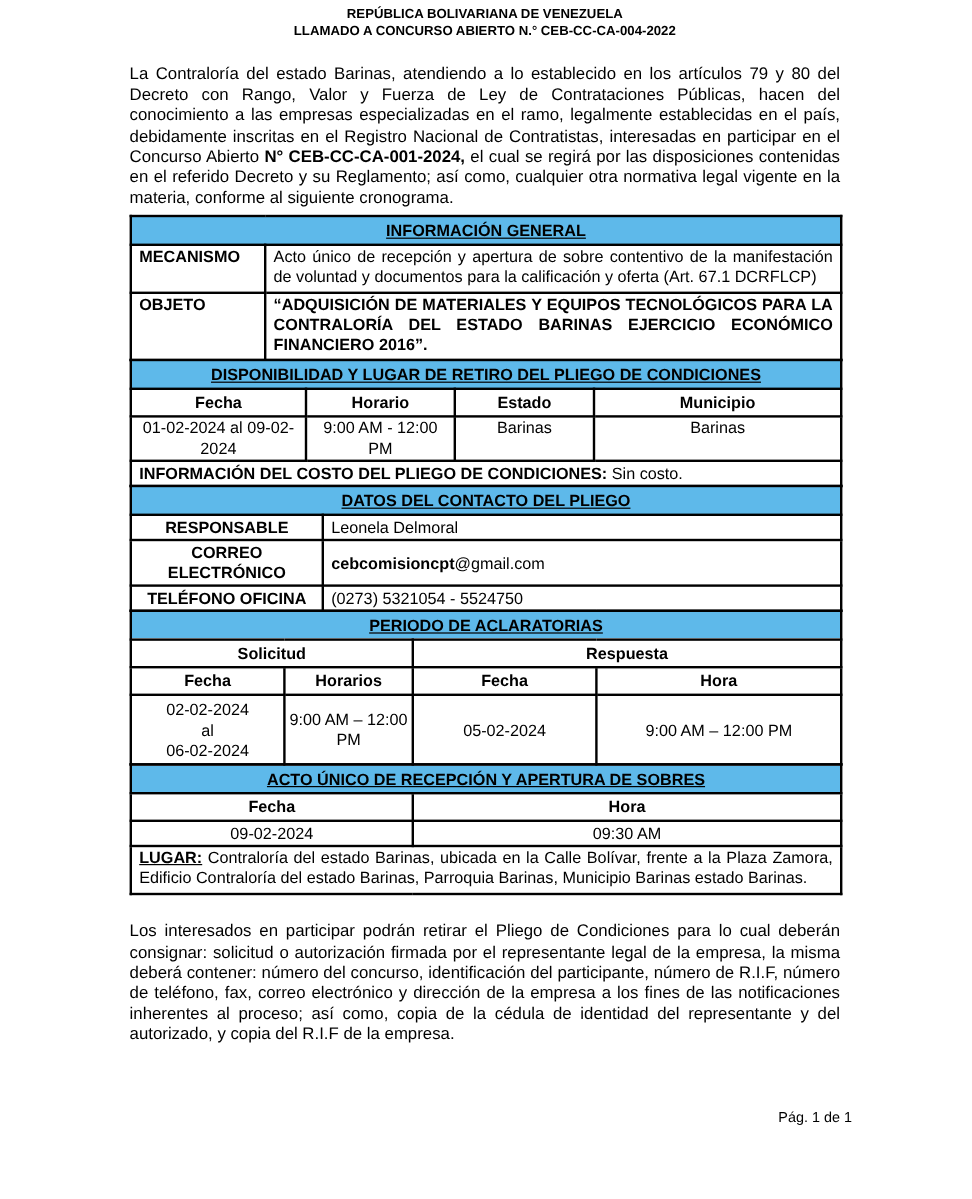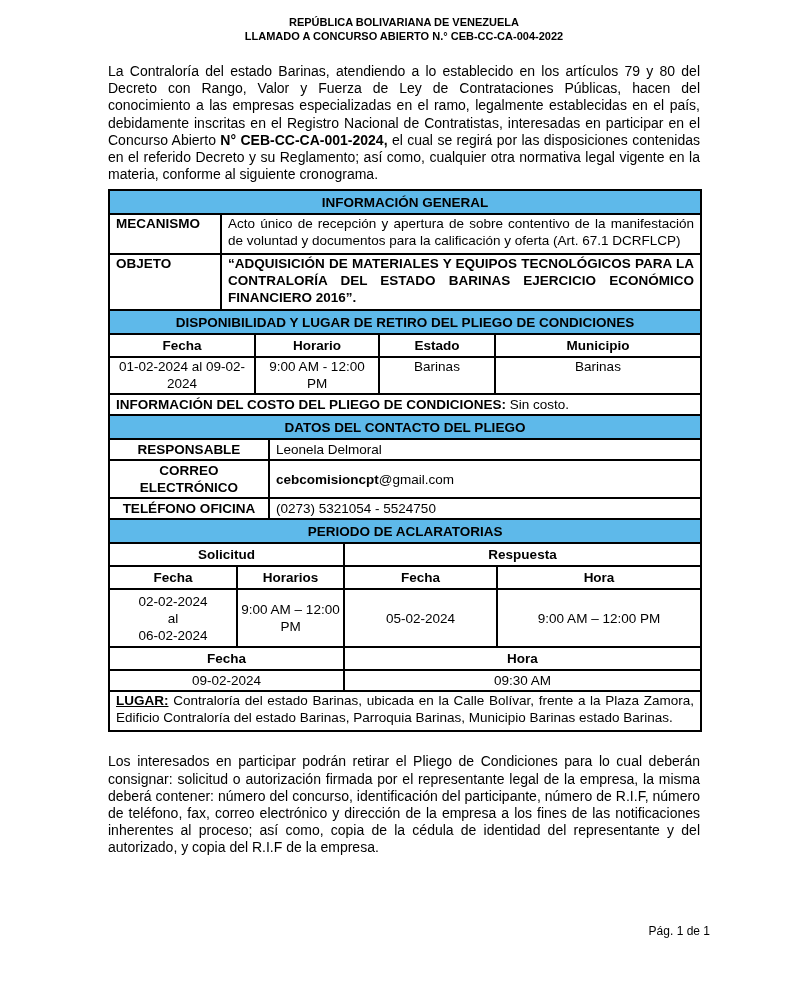--- a/index.html
+++ b/index.html
@@ -10,21 +10,21 @@
     font-family: "Liberation Sans", sans-serif;
     position: relative;
     overflow: hidden;
   }
   .doc {
     position: absolute;
     left: 108px; top: 0;
     width: 592px;
   }
   .doc-header {
-    margin-top: 16px;
+    margin-top: 6px;
     text-align: center;
     font-weight: bold;
     font-size: 11px;
     line-height: 13.5px;
   }
   .para {
     margin: 20px 0 6px 0;
     font-size: 14px;
     line-height: 17.2px;
     text-align: justify;
@@ -44,20 +44,21 @@
     line-height: 17px;
     vertical-align: middle;
     overflow: hidden;
   }
   td.sec {
     background: #5EB9EA;
     font-weight: bold;
     text-align: center;
     height: 20px;
     padding: 1px 4px;
+    text-decoration: underline;
   }
   td.lbl { font-weight: bold; }
   td.top { vertical-align: top; padding-top: 0; }
   td.ctr { text-align: center; }
   td.colhead { font-weight: bold; text-align: center; height: 19px; }
   td.just { text-align: justify; }
   td.bold { font-weight: bold; }
   .u { text-decoration: underline; }
   td.prelines { white-space: pre-line; }
 
@@ -184,20 +185,23 @@
     </tr>
   </tbody>
     </table>
 
   <table class="tbl">
     <colgroup>
         <col style="width:235px">
         <col style="width:357px">
       </colgroup>
     <tbody>
+        <tr>
+      <td class="sec" colspan="2" style="background: rgb(94, 185, 234);">ACTO ÚNICO DE RECEPCIÓN Y APERTURA DE SOBRES</td>
+    </tr>
     <tr style="height:18px">
       <td class="colhead">Fecha</td>
       <td class="colhead">Hora</td>
     </tr>
     <tr style="height:19px">
       <td class="ctr">09-02-2024</td>
       <td class="ctr">09:30 AM</td>
     </tr>
     <tr style="height:40px">
       <td class="just top" colspan="2"><b class="u">LUGAR:</b><span> Contraloría del estado Barinas, ubicada en la Calle Bolívar, frente a la Plaza Zamora, Edificio Contraloría del estado Barinas, Parroquia Barinas, Municipio Barinas estado Barinas.</span></td>

